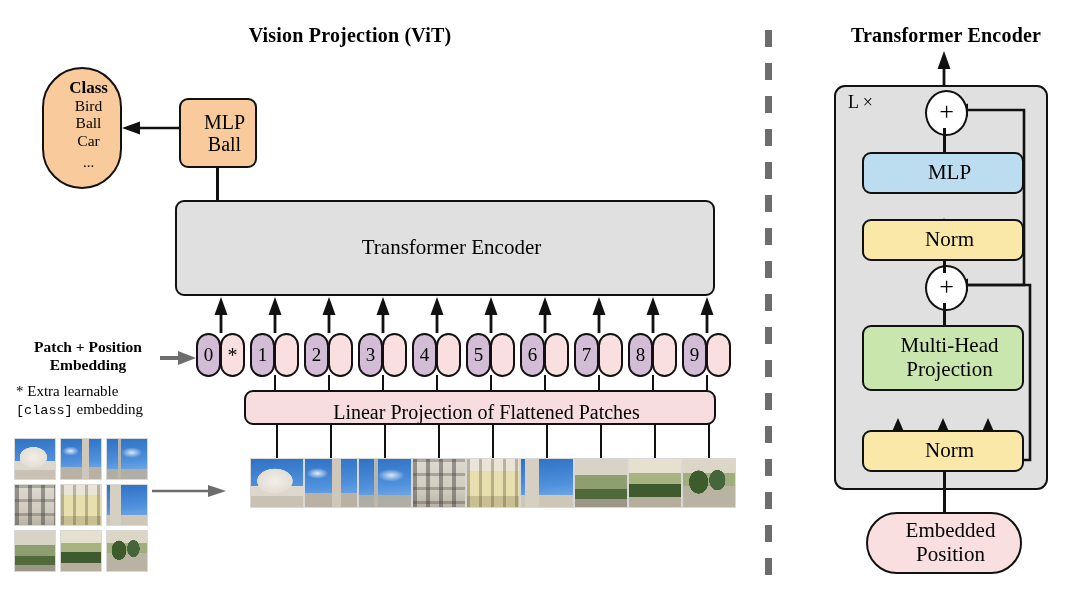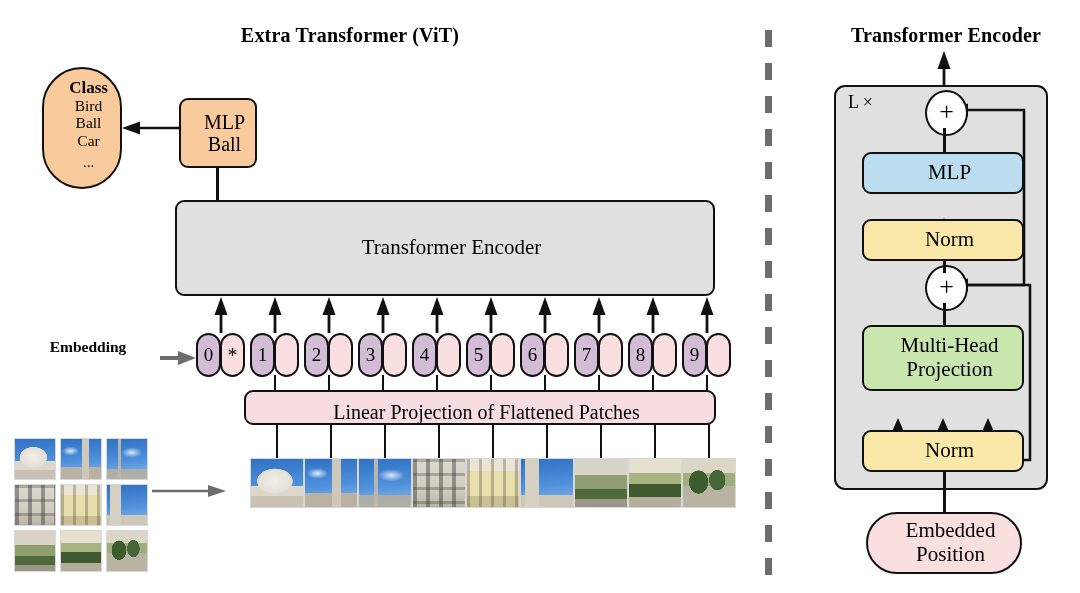--- a/index.html
+++ b/index.html
@@ -28,21 +28,21 @@
   .dash{position:absolute;width:7px;background:#6d6d6d;left:0;}
   .plus{border:2.6px solid #111;border-radius:50%;background:#fff;
         display:flex;align-items:center;justify-content:center;font-size:26px;line-height:1;padding-bottom:3px;}
   svg{display:block;overflow:visible;}
 </style>
 </head>
 <body>
 
 <div id="root">
 
-  <div class="abs title" style="left:180px;top:24px;width:340px;">Extra Transformer (ViT)</div>
+  <div class="abs title" style="left:180px;top:24px;width:340px;">Vision Projection (ViT)</div>
 
   <div class="abs pill orange boxtxt" style="left:42px;top:67px;width:80px;height:122px;border-radius:42px;flex-direction:column;justify-content:flex-start;padding-top:9px;">
     <div style="font-weight:bold;font-size:17px;">Class</div>
     <div style="font-size:15.5px;">Bird</div>
     <div style="font-size:15.5px;">Ball</div>
     <div style="font-size:15.5px;">Car</div>
     <div style="font-size:15px;margin-top:5px;">...</div>
   </div>
 
   <svg class="abs" style="left:120px;top:120px;" width="62" height="16">
@@ -168,27 +168,34 @@
       <div class="abs" style="left: 682px; top: 333px; width: 50px; height: 44px;">
         <div class="abs pill" style="left: 0px; top: 0px; width: 25px; height: 44px; background: rgb(211, 188, 214); z-index: 2;">
           <div class="tokennum">9</div>
         </div>
         <div class="abs pill" style="left: 24px; top: 0px; width: 25px; height: 44px; background: rgb(250, 223, 225); z-index: 1;"></div>
       </div>
       <div class="abs vline" style="left: 705.7px; top: 375px; height: 15px;"></div>
     </div>
 
   <div class="abs lbl-bold" style="left:8px;top:338px;width:160px;">
+    <div>Patch + Position</div>
     <div>Embedding</div>
   </div>
   <svg class="abs" style="left:160px;top:350px;" width="40" height="16">
     <line x1="0" y1="8" x2="22" y2="8" stroke="#6d6d6d" stroke-width="4"></line>
     <polygon points="36,8 18,1 18,15" fill="#6d6d6d"></polygon>
   </svg>
 
+  <div class="abs" style="left:16px;top:382px;width:175px;">
+    <div class="lbl">* Extra learnable</div>
+    <div class="lbl">
+      <span class="mono">[class]</span><span> embedding</span>
+    </div>
+  </div>
 
   <div class="abs rb pink boxtxt" style="left:244px;top:390px;width:472px;height:35px;font-size:20px;">
     <span>Linear Projection of Flattened Patches</span>
   </div>
 
   <div class="abs" style="left:14px;top:438px;width:140px;height:124px;">
       <div class="abs patch" style="left: 0px; top: 0px; width: 42px; height: 42px; background: radial-gradient(58% 44% at 46% 46%, rgb(242, 239, 233) 0%, rgb(227, 222, 212) 58%, rgba(0, 0, 0, 0) 60%), linear-gradient(rgba(0, 0, 0, 0) 0px, rgba(0, 0, 0, 0) 56%, rgb(222, 216, 204) 56%, rgb(222, 216, 204) 78%, rgb(201, 194, 180) 78%, rgb(201, 194, 180) 100%), linear-gradient(175deg, rgb(47, 113, 196) 0%, rgb(79, 145, 220) 55%, rgb(143, 187, 232) 100%);"></div>
       <div class="abs patch" style="left: 46px; top: 0px; width: 42px; height: 42px; background: linear-gradient(to right, rgba(0, 0, 0, 0) 0px, rgba(0, 0, 0, 0) 52%, rgb(207, 200, 186) 52%, rgb(207, 200, 186) 70%, rgba(0, 0, 0, 0) 70%), linear-gradient(rgba(0, 0, 0, 0) 0px, rgba(0, 0, 0, 0) 70%, rgb(185, 178, 164) 70%, rgb(185, 178, 164) 100%), radial-gradient(30% 16% at 24% 30%, rgba(255, 255, 255, 0.85), rgba(255, 255, 255, 0) 70%), linear-gradient(175deg, rgb(47, 113, 196) 0%, rgb(79, 145, 220) 55%, rgb(143, 187, 232) 100%);"></div>
       <div class="abs patch" style="left: 92px; top: 0px; width: 42px; height: 42px; background: linear-gradient(to right, rgba(0, 0, 0, 0) 0px, rgba(0, 0, 0, 0) 28%, rgba(190, 184, 170, 0.95) 28%, rgba(190, 184, 170, 0.95) 36%, rgba(0, 0, 0, 0) 36%), linear-gradient(rgba(0, 0, 0, 0) 0px, rgba(0, 0, 0, 0) 76%, rgba(180, 174, 160, 0.9) 76%, rgba(180, 174, 160, 0.9) 100%), radial-gradient(36% 18% at 62% 34%, rgba(255, 255, 255, 0.8), rgba(255, 255, 255, 0) 72%), linear-gradient(175deg, rgb(47, 113, 196) 0%, rgb(79, 145, 220) 55%, rgb(143, 187, 232) 100%);"></div>
       <div class="abs patch" style="left: 0px; top: 46px; width: 42px; height: 42px; background: repeating-linear-gradient(to right, rgba(60, 60, 60, 0.45) 0px, rgba(60, 60, 60, 0.45) 4px, rgba(0, 0, 0, 0) 4px, rgba(0, 0, 0, 0) 13px), repeating-linear-gradient(rgba(55, 55, 55, 0.3) 0px, rgba(55, 55, 55, 0.3) 3px, rgba(0, 0, 0, 0) 3px, rgba(0, 0, 0, 0) 14px), linear-gradient(rgb(222, 217, 207), rgb(207, 201, 189) 70%, rgb(183, 177, 164) 100%);"></div>

